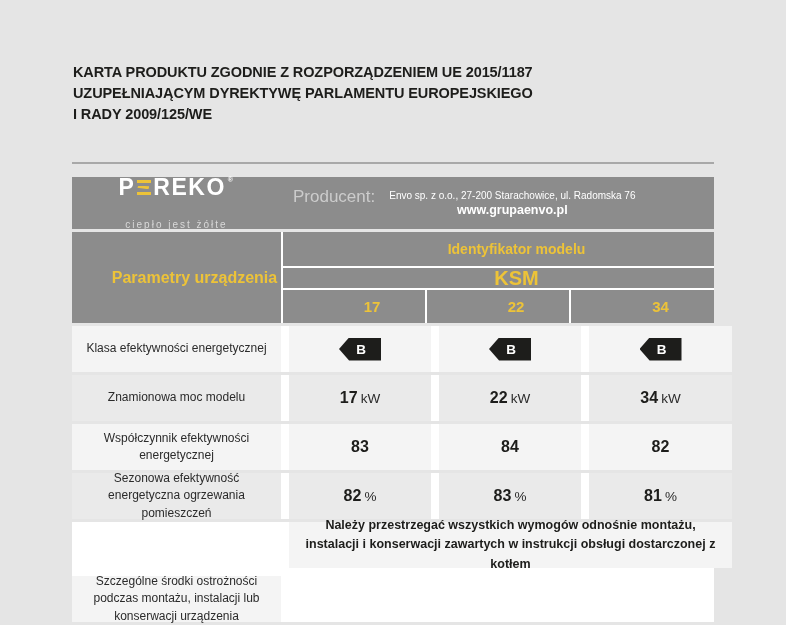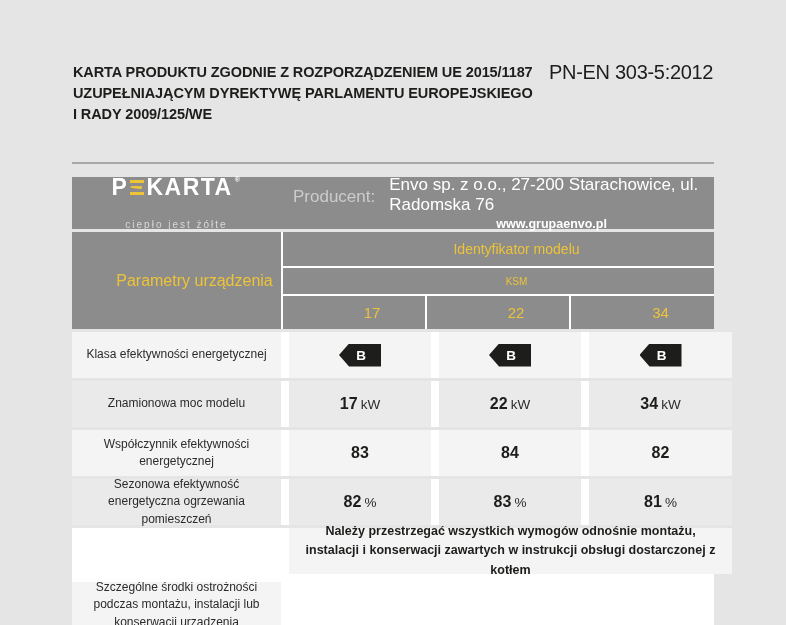--- a/index.html
+++ b/index.html
@@ -35,31 +35,31 @@
     font-size:23px;letter-spacing:1.5px;line-height:1;}
   .logo-e{display:inline-flex;flex-direction:column;justify-content:space-between;
     width:14px;height:15px;margin:0 2px;}
   .logo-e i{display:block;height:3.4px;background:var(--brand_yellow);}
   .logo-e i:nth-child(2){width:86%;clip-path:polygon(0 55%,8% 0,100% 10%,92% 100%);}
   .logo-reg{font-size:7px;font-weight:bold;color:#ffffff;align-self:flex-start;margin-left:2px;}
   .logo-tagline{margin-top:20px;font-size:10px;letter-spacing:2px;color:#d9d9d9;}
   .band-producer{flex:1;display:flex;align-items:center;padding-left:12px;}
   .producer-label{font-size:17px;color:#cccccc;margin-right:14px;align-self:flex-start;margin-top:10px;}
   .producer-lines{display:flex;flex-direction:column;justify-content:center;gap:2px;}
-  .producer-address{font-size:17px;color:#ffffff;}
+  .producer-address{font-size:10px;color:#ffffff;}
   .producer-site{font-size:12.5px;color:#ffffff;font-weight:bold;text-align:center;}
 
   
   .head-grid{display:grid;grid-template-columns:209px 142px 142px 143px;gap:2px;
     background:#ffffff;margin-top:3px;}
   .cell{display:flex;align-items:center;justify-content:center;text-align:center;}
-  .gray-cell{background:var(--band_gray);color:var(--brand_yellow);font-weight:normal;padding-left:36px;}
+  .gray-cell{background:var(--band_gray);color:var(--brand_yellow);font-weight:bold;padding-left:36px;}
   .params-cell{grid-row:1 / span 3;font-size:16px;}
   .ident-cell{grid-column:2 / span 3;height:34px;font-size:14px;}
-  .ksm-cell{grid-column:2 / span 3;height:26px;font-size:10px;}
+  .ksm-cell{grid-column:2 / span 3;height:20px;font-size:20px;}
   .model-cell{height:33px;font-size:15px;}
 
   
   .row{display:grid;grid-template-columns:209px 142px 142px 143px;gap:8px;
     background:#ffffff;margin-top:3px;}
   .row .label{font-size:12px;color:var(--text_dark);padding:4px 10px;line-height:1.45;}
   .row .val{font-size:16px;font-weight:bold;color:#1d1d1b;}
   .row .val .unit{font-size:13.5px;font-weight:normal;margin-left:3px;color:#2b2b2b;}
   .row-light .cell{background:var(--row_light);}
   .row-dark .cell{background:var(--row_dark);}
@@ -76,36 +76,35 @@
 </head>
 <body>
 
 <div class="page">
 
   <div class="doc-title">
     <div>KARTA PRODUKTU ZGODNIE Z ROZPORZĄDZENIEM UE 2015/1187</div>
     <div>UZUPEŁNIAJĄCYM DYREKTYWĘ PARLAMENTU EUROPEJSKIEGO</div>
     <div>I RADY 2009/125/WE</div>
   </div>
-  <div class="doc-norm">PN-EN 303-5:2012</div>
 
   <div class="top-rule"></div>
 
   <div class="sheet">
 
     <div class="band">
       <div class="band-logo">
         <div class="logo-word">
           <span>P</span>
           <span class="logo-e">
               <i></i>
               <i></i>
               <i></i>
             </span>
-          <span>KARTA</span>
+          <span>REKO</span>
           <span class="logo-reg">®</span>
         </div>
         <div class="logo-tagline">ciepło jest żółte</div>
       </div>
       <div class="band-producer">
         <div class="producer-label">Producent:</div>
         <div class="producer-lines">
           <div class="producer-address">Envo sp. z o.o., 27-200 Starachowice, ul. Radomska 76</div>
           <div class="producer-site">www.grupaenvo.pl</div>
         </div>

